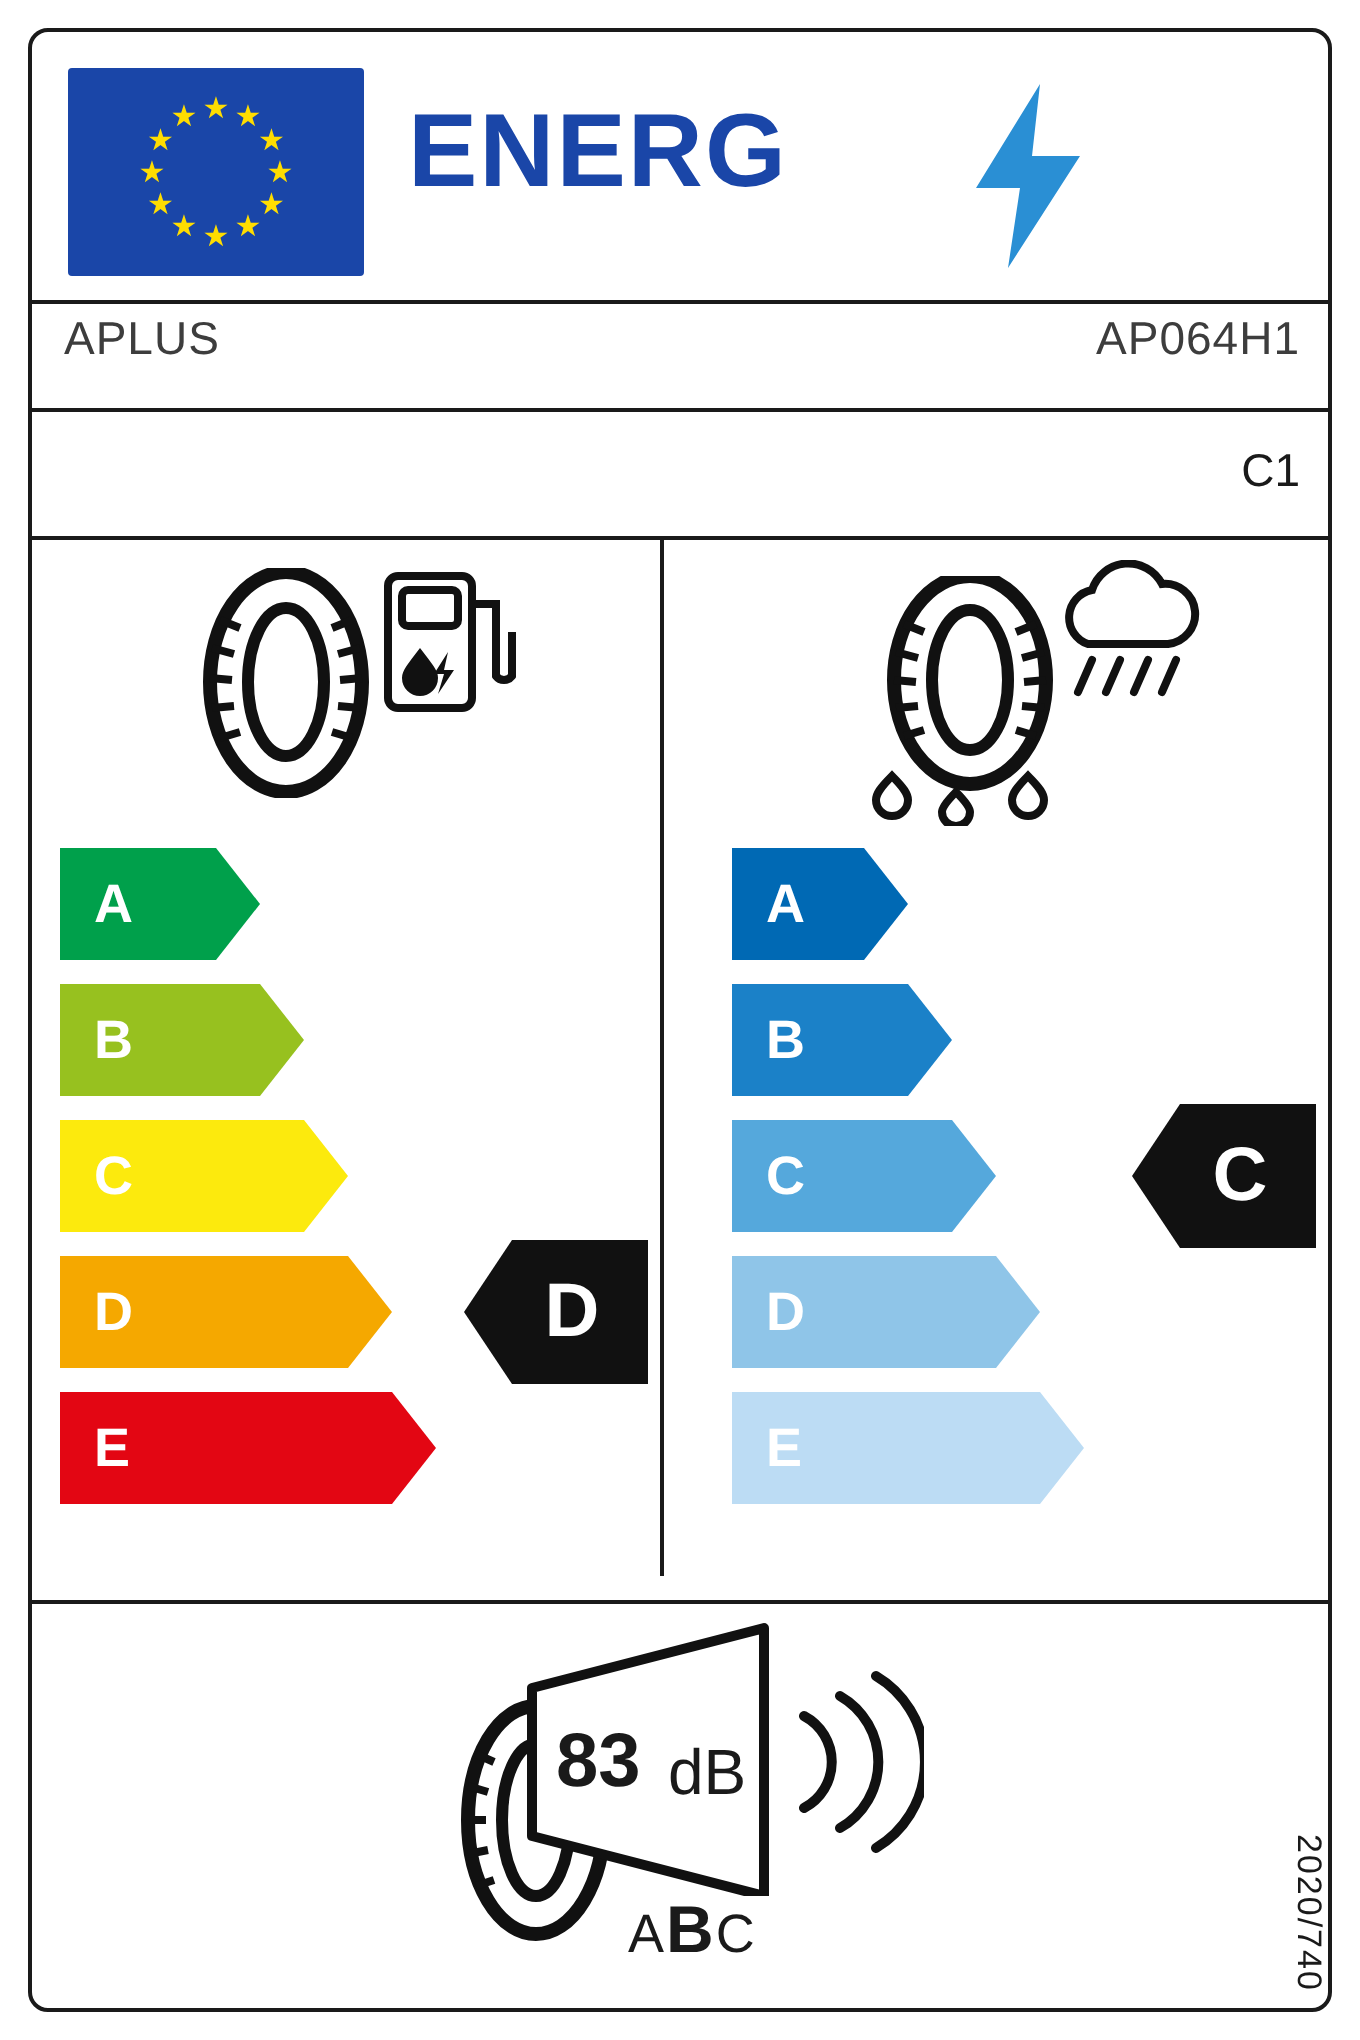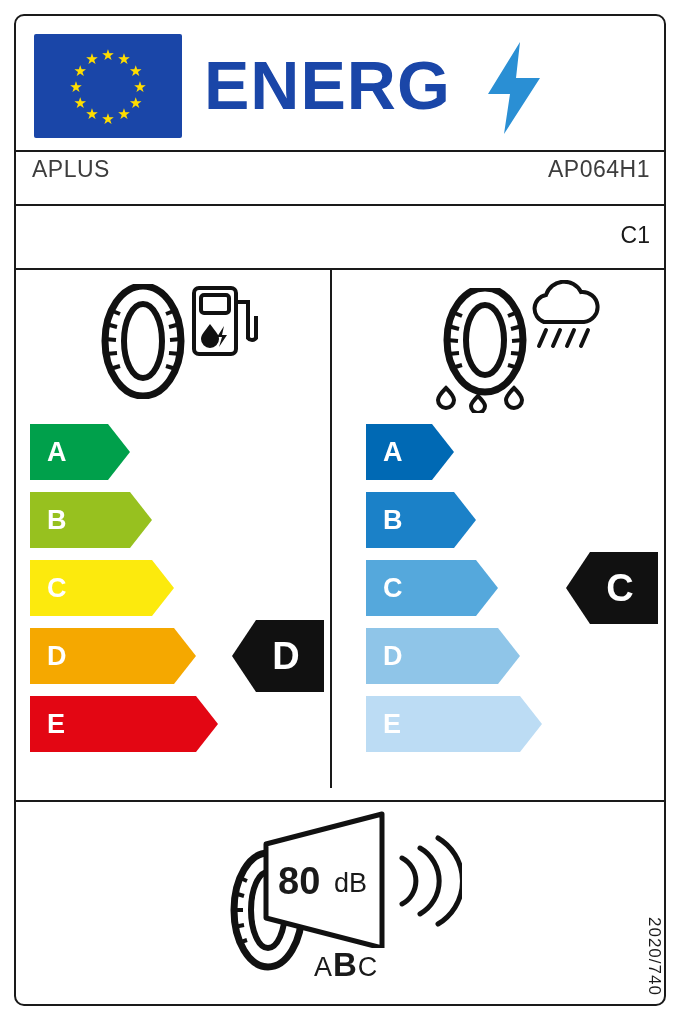--- a/index.html
+++ b/index.html
@@ -53,21 +53,21 @@
     font-size: 15px;
     line-height: 15px;
     width: 15px;
     height: 15px;
     text-align: center;
   }
   .energ-text {
     position: absolute;
     left: 188px;
     top: 30px;
-    font-size: 68px;
+    font-size: 52px;
     font-weight: bold;
     letter-spacing: 1px;
     color: #1a46a8;
     font-family: "Liberation Sans", sans-serif;
   }
   .bolt {
     position: absolute;
     left: 470px;
     top: 26px;
     width: 56px;
@@ -1032,22 +1032,22 @@
       </g>
     </svg>
     <svg style="position:absolute; left:262px; top:8px;" width="200" height="140" viewBox="0 0 200 140">
       <path d="M4 36 L4 110 L120 140 L120 6 Z" fill="#ffffff" stroke="#111" stroke-width="5" stroke-linejoin="round"></path>
       <g fill="none" stroke="#111" stroke-width="5" stroke-linecap="round">
         <path d="M140 50 a26 26 0 0 1 0 46"></path>
         <path d="M158 40 a38 38 0 0 1 0 66"></path>
         <path d="M176 30 a50 50 0 0 1 0 86"></path>
       </g>
     </svg>
-    <div class="noise-db" style="left:278px; top:60px; font-size:38px;">80</div>
-    <div class="noise-db" style="left:334px; top:68px; font-size:27px; font-weight:normal;">dB</div>
+    <div class="noise-db" style="left:278px; top:60px; font-size:38px;">83</div>
+    <div class="noise-db" style="left:334px; top:68px; font-size:32px; font-weight:normal;">dB</div>
   </div>
 
   <div class="abc">
     <span>A</span><b>B</b><span>C</span>
   </div>
 
   <div class="date">2020/740</div>
 </div>
 
 </body></html>

